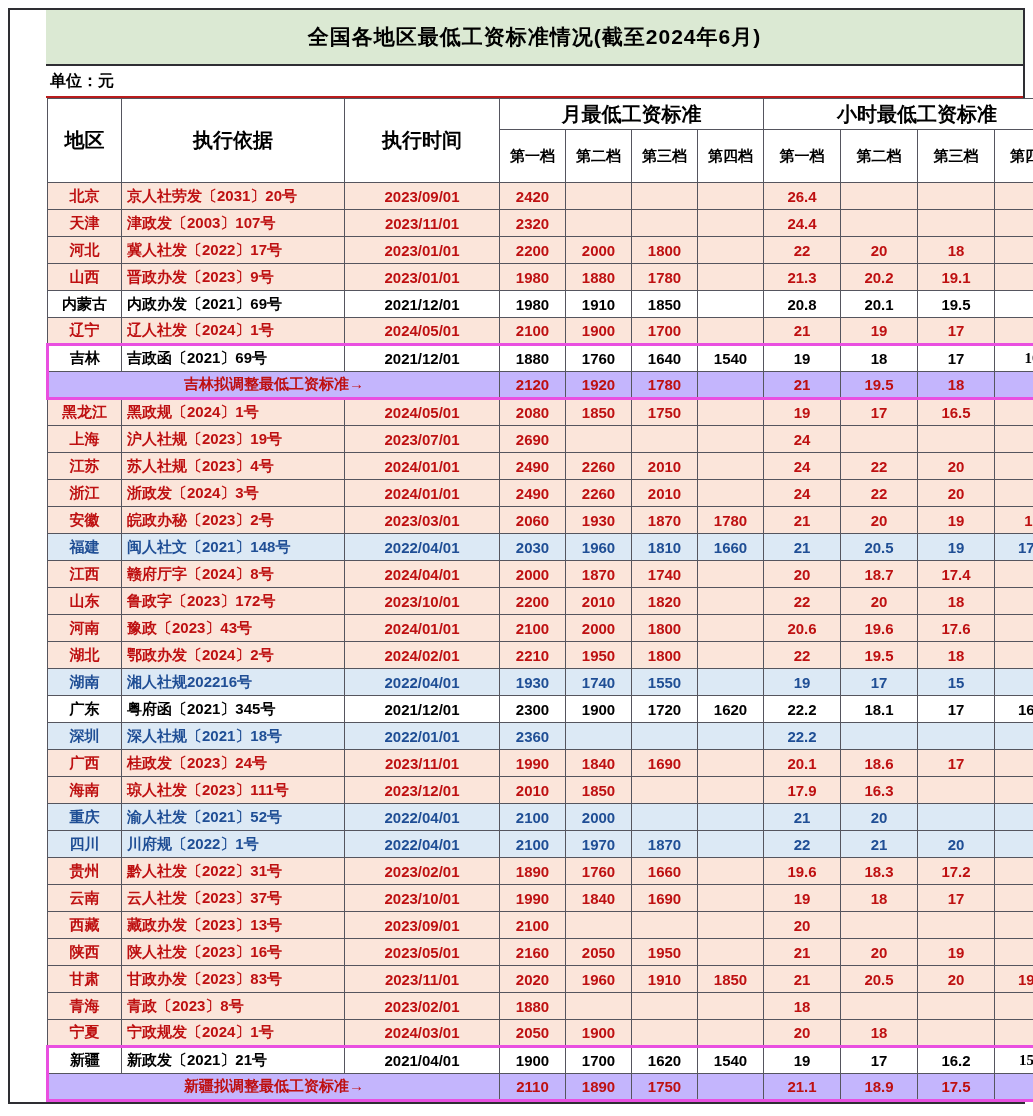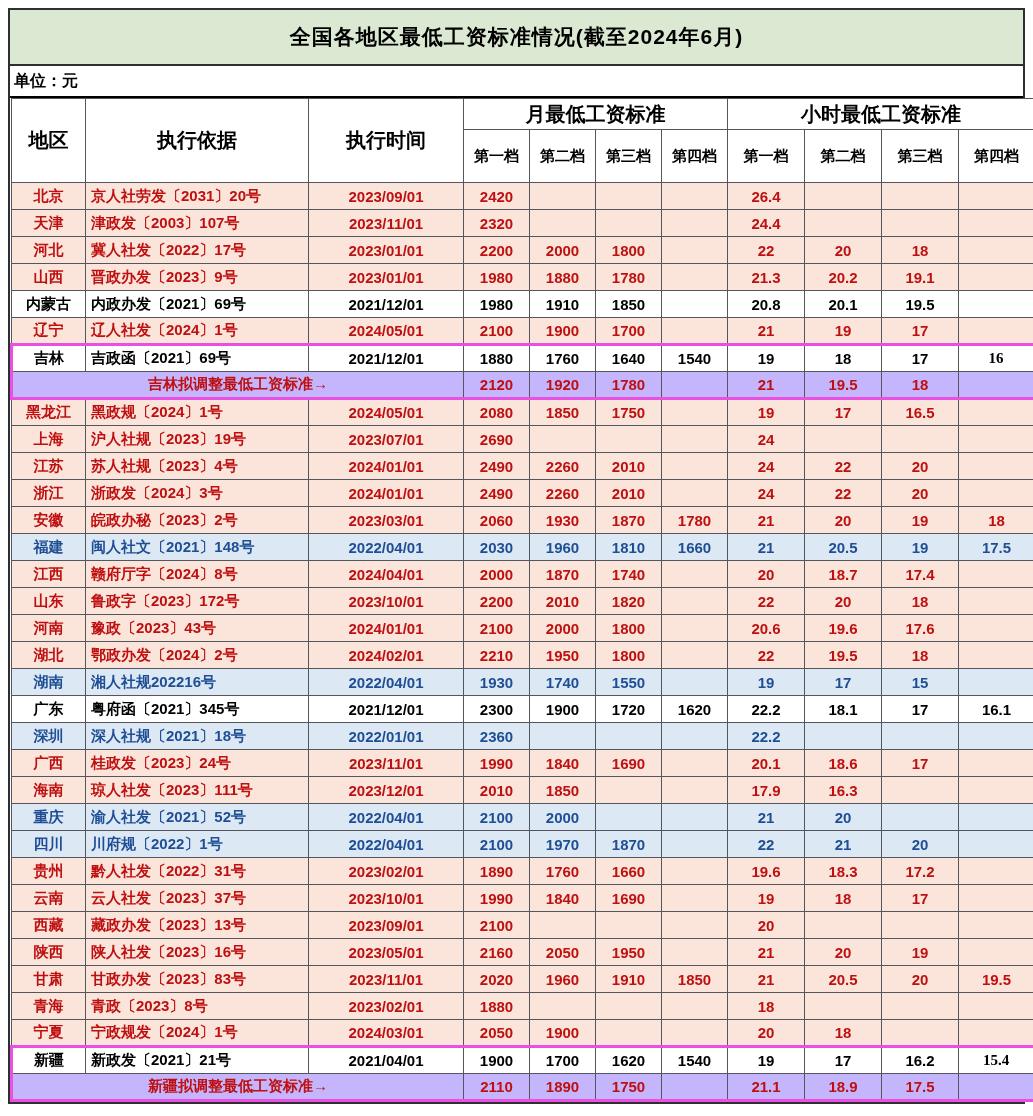--- a/index.html
+++ b/index.html
@@ -9,33 +9,34 @@
     background:#ffffff;
     padding:8px;
     font-family:"Liberation Sans","DejaVu Sans",sans-serif;
     font-weight:bold;
     -webkit-font-smoothing:antialiased;
   }
   .sheet {
     width:1017px;
     border:2px solid #2e2e33;
     background:#fff;
+    padding-left:36px;
   }
   .title-bar {
     height:56px;
     background:#dbe9d3;
     border-bottom:2px solid #2e2e33;
     display:flex; align-items:center; justify-content:center;
     font-size:21px; color:#000;
     letter-spacing:1px;
   }
   .unit-bar {
     height:32px;
     background:#ffffff;
-    border-bottom:2px solid #000000;
+    border-bottom:2px solid #b91c1c;
     display:flex; align-items:center;
     padding-left:4px;
     font-size:16px; color:#000;
   }
   table {
     border-collapse:collapse;
     table-layout:fixed;
     width:100%;
   }
   th, td {

